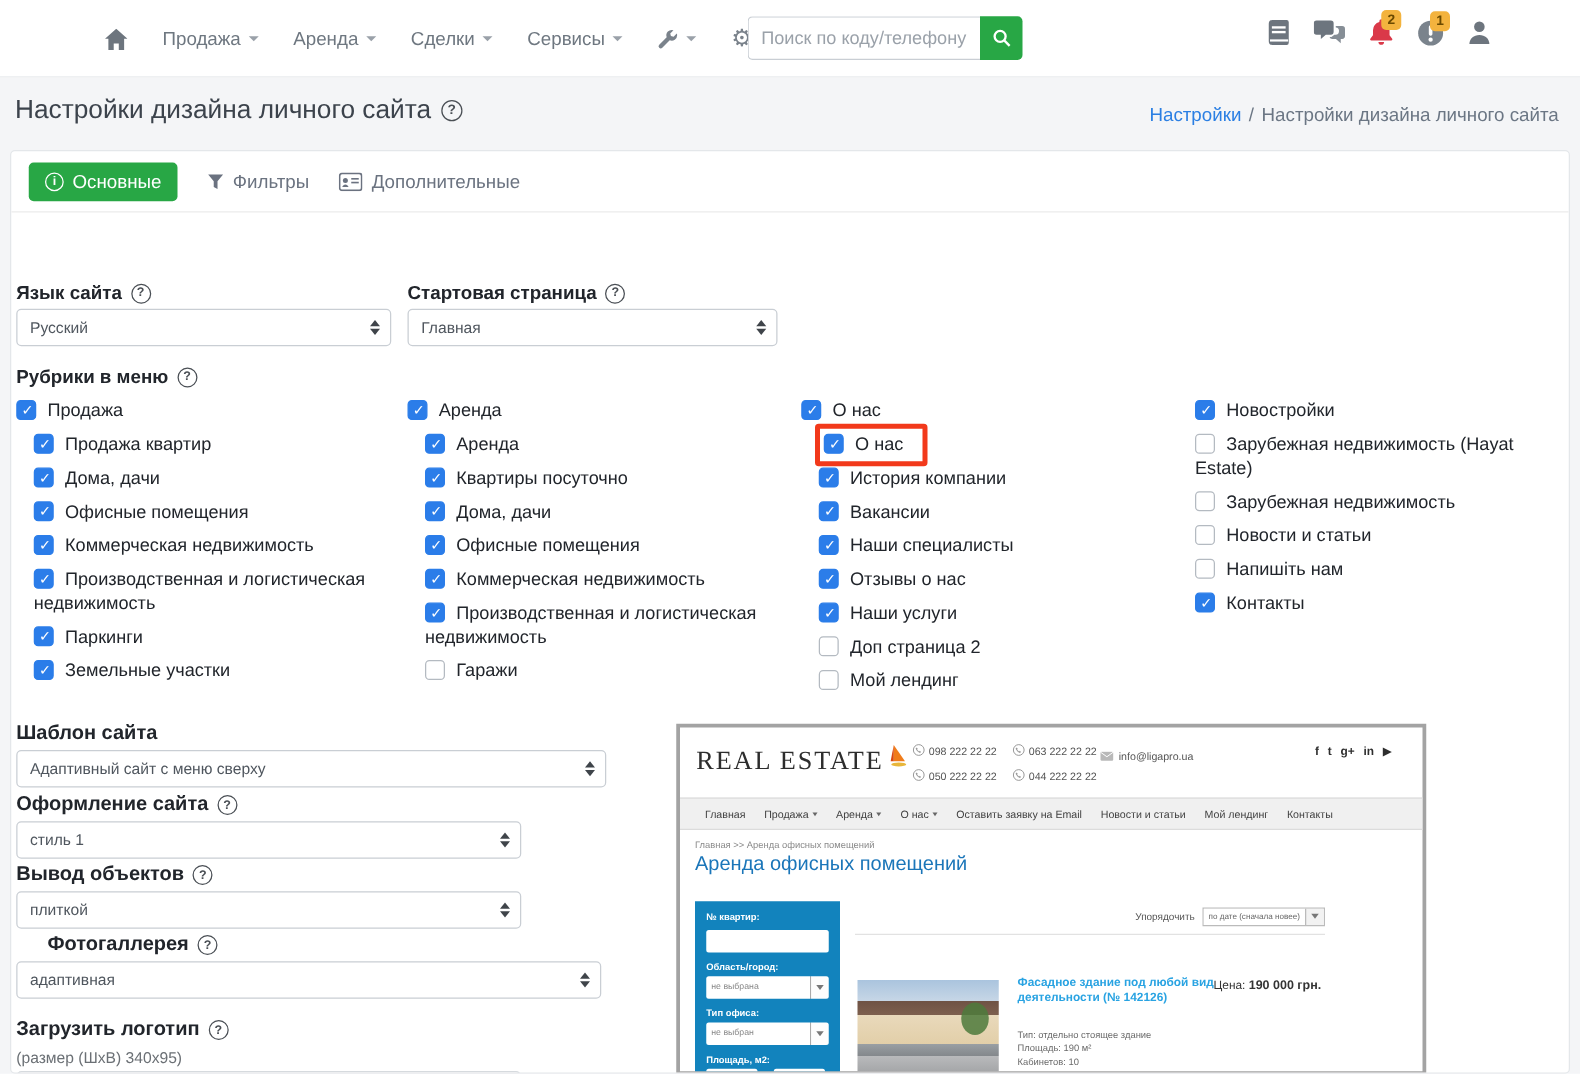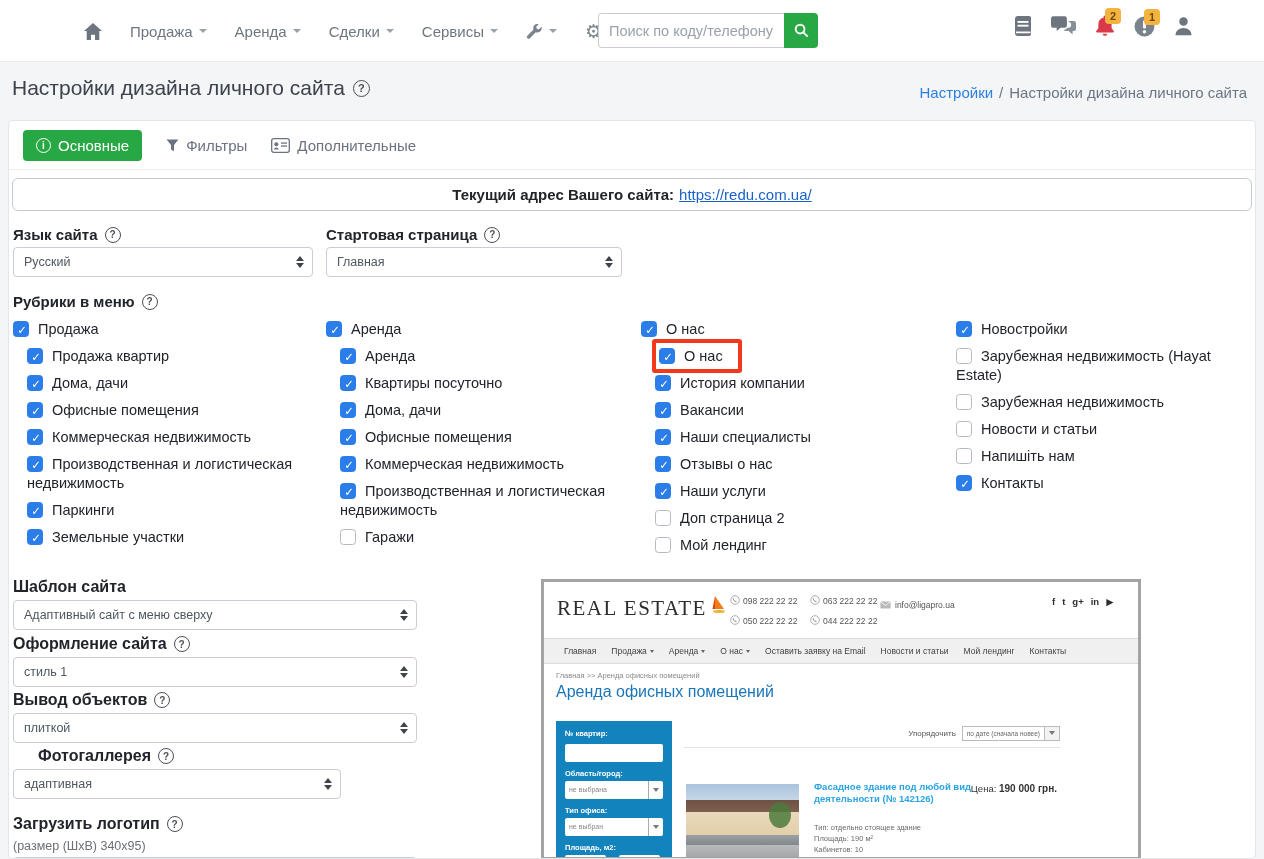--- a/index.html
+++ b/index.html
@@ -223,24 +223,20 @@
             <rect x="0.7" y="0.7" width="17.6" height="13.6" rx="2" fill="none" stroke="#6b7280" stroke-width="1.3"></rect>
             <circle cx="5.3" cy="6.3" r="2" fill="#6b7280"></circle>
             <path d="M2.8 11.5c.4-1.3 1.4-2 2.5-2s2.1.7 2.5 2z" fill="#6b7280"></path>
             <rect x="10" y="4.4" width="6" height="1.3" fill="#6b7280"></rect>
             <rect x="10" y="7.4" width="6" height="1.3" fill="#6b7280"></rect>
           </svg>
         <span>Дополнительные</span>
       </button>
     </div>
 
-    <div class="addr">
-      <b>Текущий адрес Вашего сайта:</b>
-      <a>https://redu.com.ua/</a>
-    </div>
 
     <div class="flabel" style="left:4px;top:105px;">
         <span>Язык сайта</span>
         <span class="qicon"></span>
       </div>
     <div class="sel" style="left:4px;top:126px;width:300px;">
       <span class="sel-val">Русский</span>
       <span class="updown">
           <i class="u"></i>
           <i class="d"></i>
@@ -300,21 +296,21 @@
           <div class="cb-row"><span class="cb-inner"><span class="cb"></span><span class="cb-label">Зарубежная недвижимость</span></span></div>
           <div class="cb-row"><span class="cb-inner"><span class="cb"></span><span class="cb-label">Новости и статьи</span></span></div>
           <div class="cb-row"><span class="cb-inner"><span class="cb"></span><span class="cb-label">Напишіть нам</span></span></div>
           <div class="cb-row"><span class="cb-inner"><span class="cb checked"></span><span class="cb-label">Контакты</span></span></div>
         </div>
       </div>
 
     <div class="flabel" style="left:4px;top:457px;font-size:16px;">
         <span>Шаблон сайта</span>
       </div>
-    <div class="sel" style="left:4px;top:479px;width:404px;gap:40px;">
+    <div class="sel" style="left:4px;top:479px;width:472px;gap:40px;">
       <span class="sel-val">Адаптивный сайт с меню сверху</span>
       <span class="updown">
           <i class="u"></i>
           <i class="d"></i>
         </span>
     </div>
 
     <div class="flabel" style="left:4px;top:514px;font-size:16px;">
         <span>Оформление сайта</span>
         <span class="qicon"></span>
@@ -336,21 +332,21 @@
       <span class="updown">
           <i class="u"></i>
           <i class="d"></i>
         </span>
     </div>
 
     <div class="flabel" style="left:4px;top:626px;font-size:16px;margin-left:25px;">
         <span>Фотогаллерея</span>
         <span class="qicon"></span>
       </div>
-    <div class="sel" style="left:4px;top:648px;width:328px;">
+    <div class="sel" style="left:4px;top:648px;width:468px;">
       <span class="sel-val">адаптивная</span>
       <span class="updown">
           <i class="u"></i>
           <i class="d"></i>
         </span>
     </div>
 
     <div class="flabel" style="left:4px;top:694px;font-size:16px;">
         <span>Загрузить логотип</span>
         <span class="qicon"></span>

